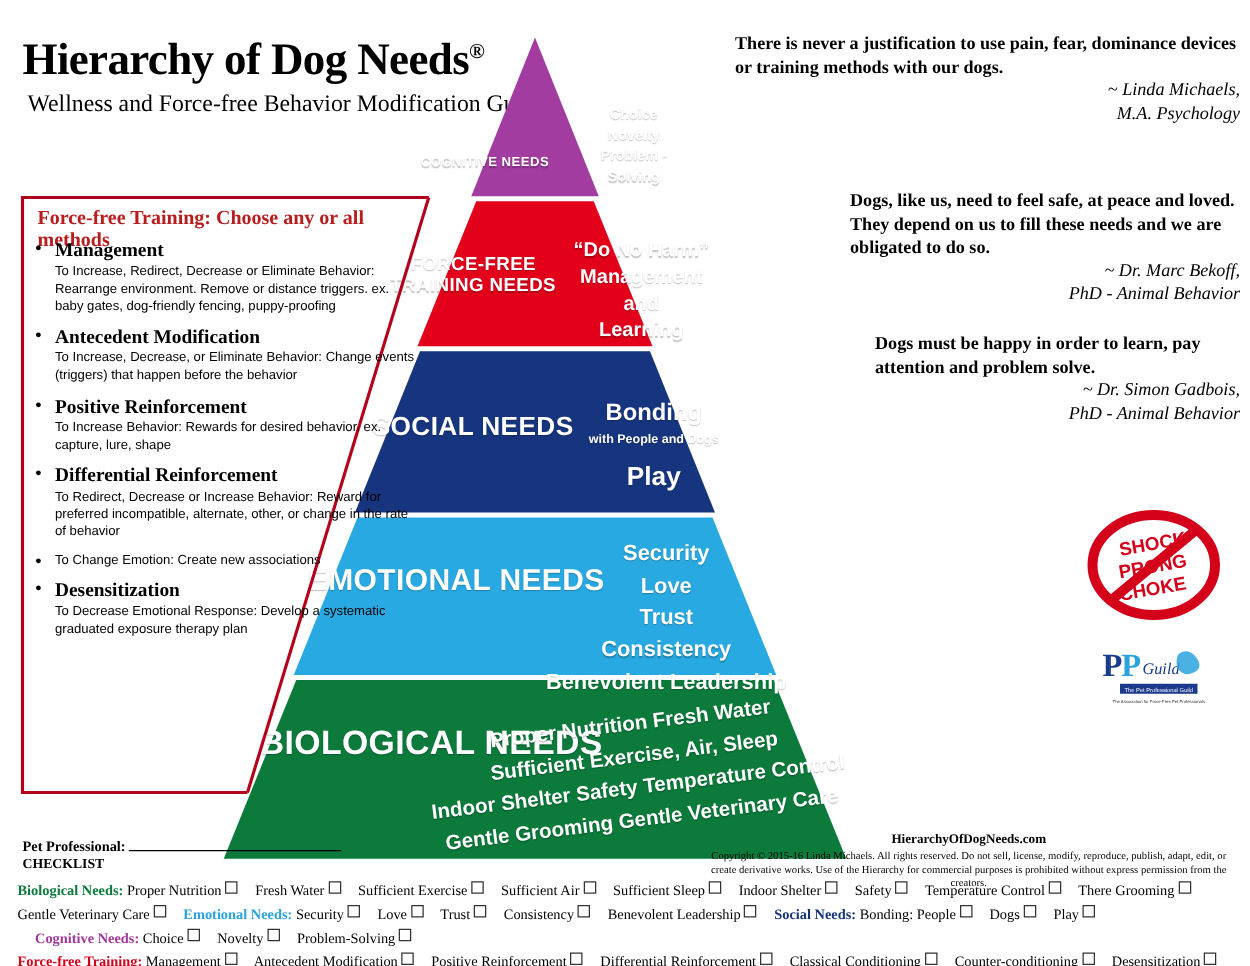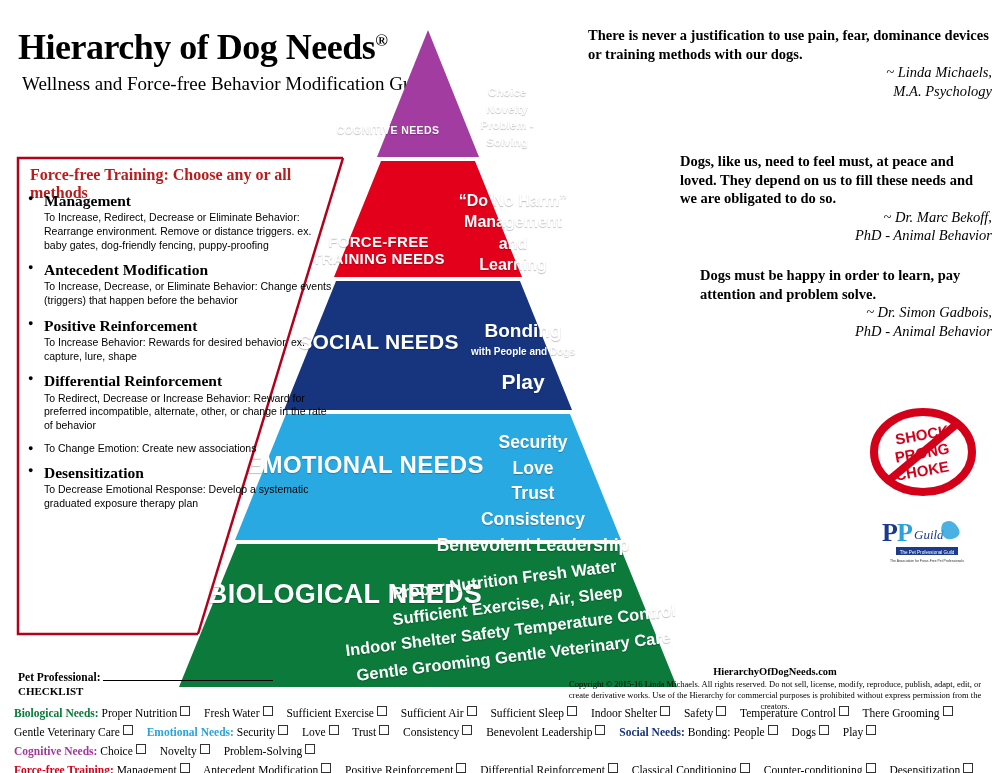--- a/index.html
+++ b/index.html
@@ -41,21 +41,21 @@
   #pyramid { position:absolute; left:148px; top:10px; width:560px; height:680px; }
 
   .tierlabel {
     position:absolute; color:#fff; font-weight:bold;
     text-align:center; text-shadow:0 1px 1px rgba(0,0,0,.25);
     line-height:1.12;
   }
 
   
   #lbl-cog { left:180px; top:103px; width:120px; font-size:10.5px; letter-spacing:.4px; }
-  #lbl-ff  { left:148px; top:182px; width:165px; font-size:15px; letter-spacing:.3px;margin-top:30px; }
+  #lbl-ff  { left:148px; top:182px; width:165px; font-size:15px; letter-spacing:.3px; }
   #lbl-soc { left:118px; top:308px; width:225px; font-size:21px; letter-spacing:.3px; }
   #lbl-emo { left:72px;  top:430px; width:290px; font-size:24px; letter-spacing:.3px; }
   #lbl-bio { left:22px;  top:557px; width:350px; font-size:27px; letter-spacing:.3px; }
 
   
   #cnt-cog { left:300px; top:62px; width:118px; font-size:11.5px; line-height:1.45; }
   #cnt-ff  { left:290px; top:168px; width:150px; font-size:16px; line-height:1.34; }
   #cnt-soc { left:260px; top:296px; width:230px; font-size:19px; line-height:1.4; }
   #cnt-soc .play { font-size:21px; }
   #cnt-emo { left:260px; top:408px; width:250px; font-size:17.5px; line-height:1.47; }
@@ -106,21 +106,21 @@
     font-family:"Liberation Serif", serif; font-size:8.5px; line-height:1.32;
   }
   .copyright .site { font-weight:bold; font-size:10.5px; }
 
   #checkrows { position:absolute; left:14px; top:40px; width:978px; }
   .crow { font-family:"Liberation Serif", serif; font-size:11.5px; line-height:19px; white-space:nowrap; }
   .cat { font-weight:bold; }
   .cat.bio { color:#0b7a3b; }
   .cat.emo { color:#2aa3dd; }
   .cat.soc { color:#16347a; }
-  .cat.cog { color:#a0379b; }
+  .cat.cog { color:#a0379b;margin-left:14px; }
   .cat.ff  { color:#d4001a; }
   .cbox {
     display:inline-block; width:8px; height:8px; border:1px solid #333;
     margin:0 4px 0 3px; vertical-align:1px; background:#fff;
   }
   .sep { display:inline-block; width:7px; }
 </style>
 </head>
 <body>
 
@@ -131,21 +131,21 @@
   </div>
   <div class="subtitle">Wellness and Force-free Behavior Modification Guide</div>
 
   <div class="quote" id="quote1">
     <div class="qtext">There is never a justification to use pain, fear, dominance devices or training methods with our dogs.</div>
     <div class="qauth">~ Linda Michaels,</div>
     <div class="qauth">M.A. Psychology</div>
   </div>
 
   <div class="quote" id="quote2">
-    <div class="qtext">Dogs, like us, need to feel must, at peace and loved. They depend on us to fill these needs and we are obligated to do so.</div>
+    <div class="qtext">Dogs, like us, need to feel safe, at peace and loved. They depend on us to fill these needs and we are obligated to do so.</div>
     <div class="qauth">~ Dr. Marc Bekoff,</div>
     <div class="qauth">PhD - Animal Behavior</div>
   </div>
 
   <div class="quote" id="quote3">
     <div class="qtext">Dogs must be happy in order to learn, pay attention and problem solve.</div>
     <div class="qauth">~ Dr. Simon Gadbois,</div>
     <div class="qauth">PhD - Animal Behavior</div>
   </div>
 

